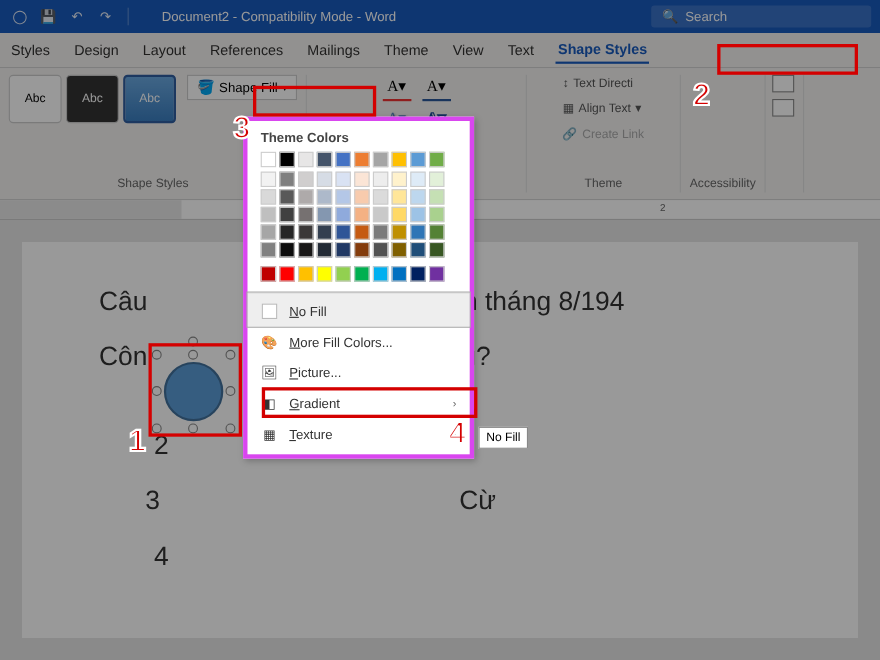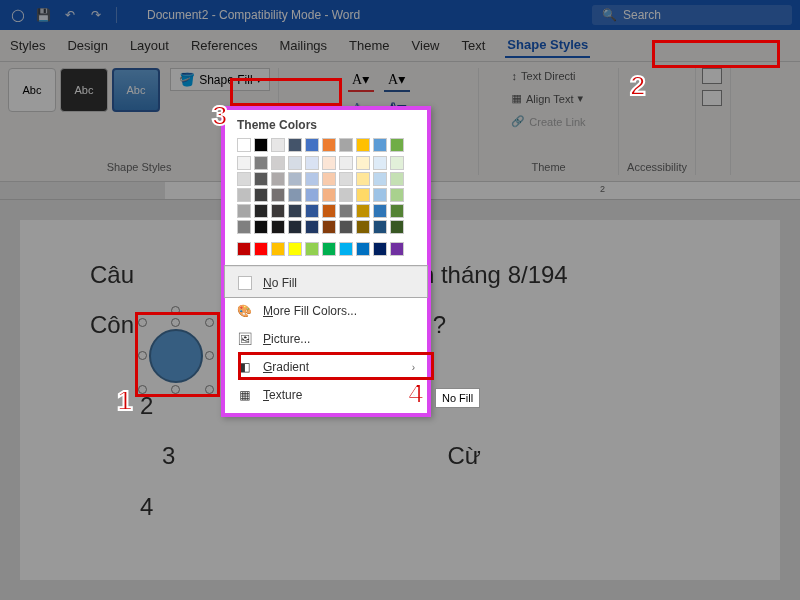--- a/index.html
+++ b/index.html
@@ -189,21 +189,21 @@
   </div>
 
   <div class="doc-area">
     <div class="page">
       <div class="watermark">
         <span class="o">u</span><span class="b">n</span><span class="o">i</span><span class="b">c</span><span class="o">a</span>
       </div>
       <div class="line"><span>Câu</span><span style="visibility:hidden">XXXXXXXXXX</span><span>g 3/1938 đến tháng 8/194</span></div>
       <div class="line"><span>Côn</span><span style="visibility:hidden">XXXXXXXXXXXXXXX</span><span>ương?</span></div>
       <div class="line" style="margin-top:30px;margin-left:50px"><span>2</span></div>
-      <div class="line" style="margin-left:72px"><span>3</span><span style="visibility:hidden">XXXXXXXXXXXXXXXXX</span><span>Cừ</span></div>
+      <div class="line" style="margin-left:42px"><span>3</span><span style="visibility:hidden">XXXXXXXXXXXXXXXXX</span><span>Cừ</span></div>
       <div class="line" style="margin-left:50px"><span>4</span></div>
     </div>
   </div>
 
   <div class="selected-shape">
     <div class="circle"></div>
     <div class="rot"></div>
     <div class="handle" style="top:-2px;left:-2px"></div>
     <div class="handle" style="top:-2px;left:31px"></div>
     <div class="handle" style="top:-2px;right:-2px"></div>

